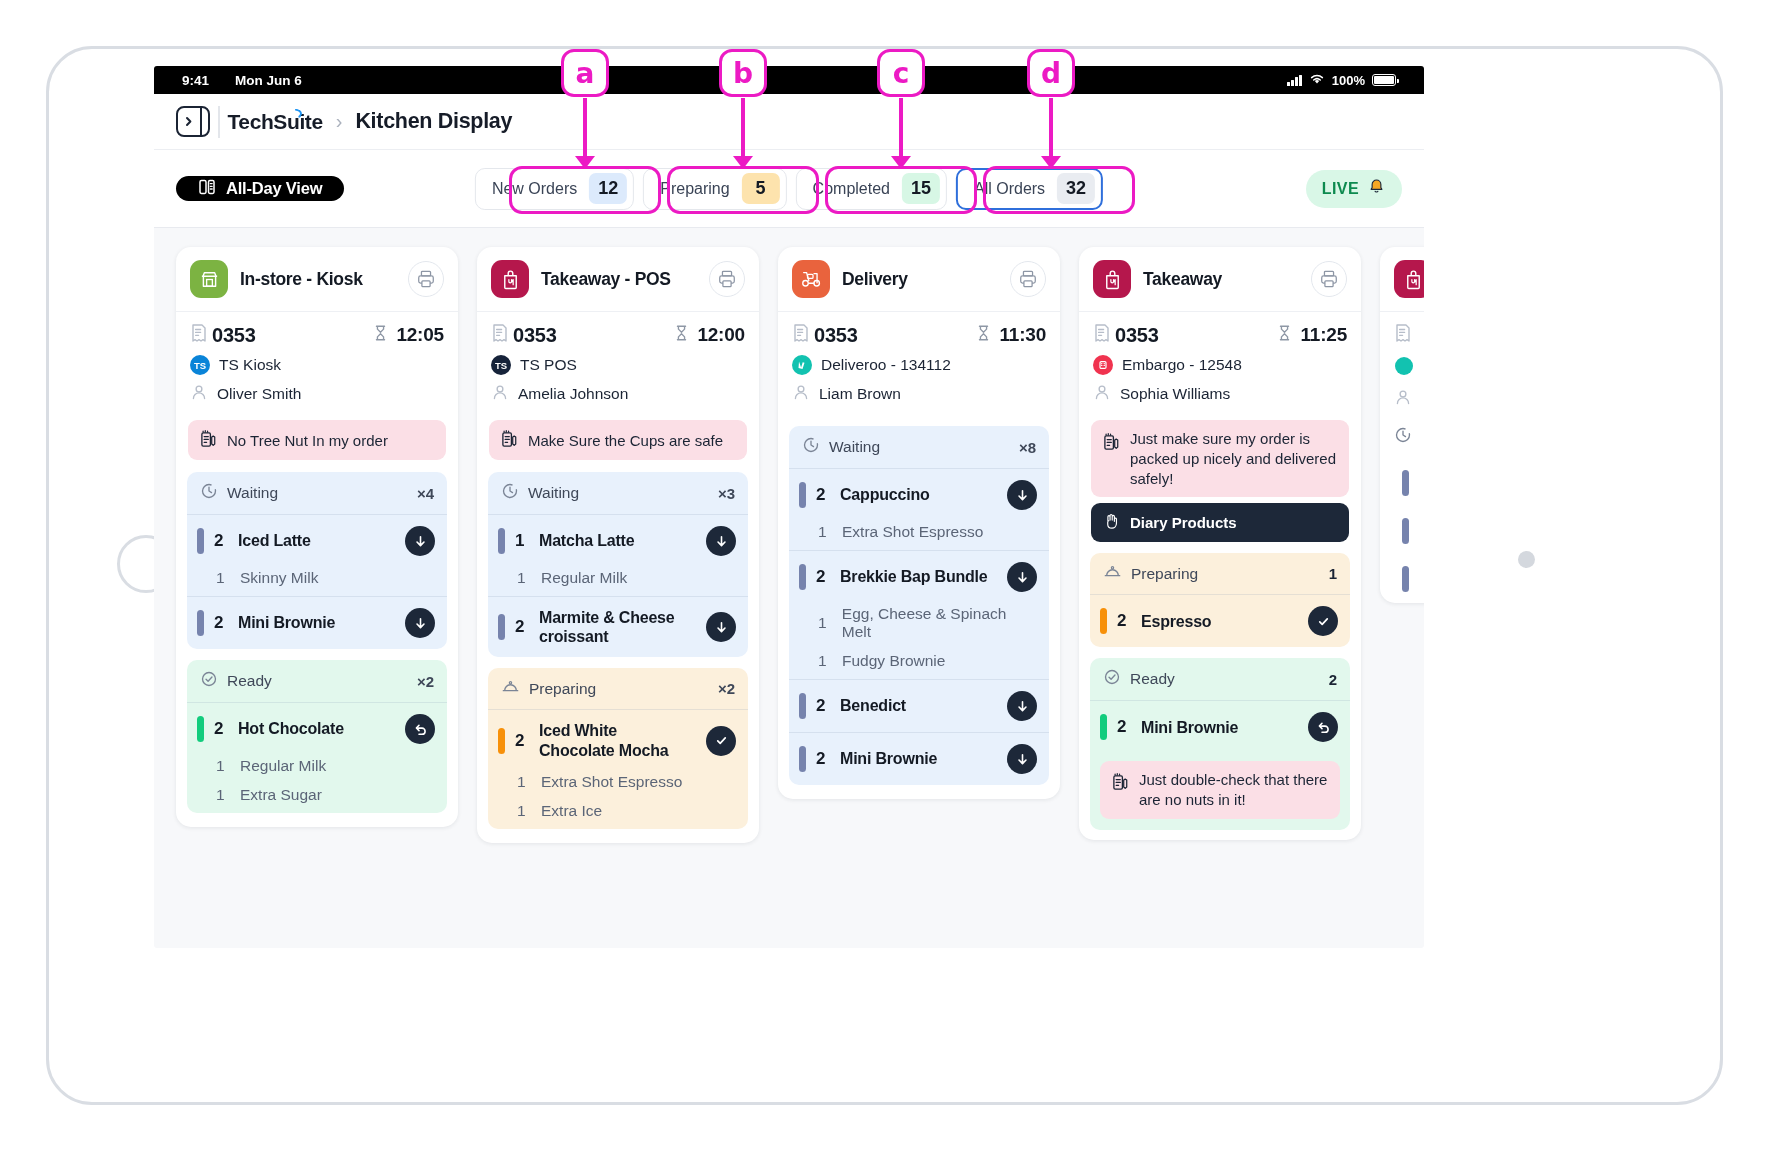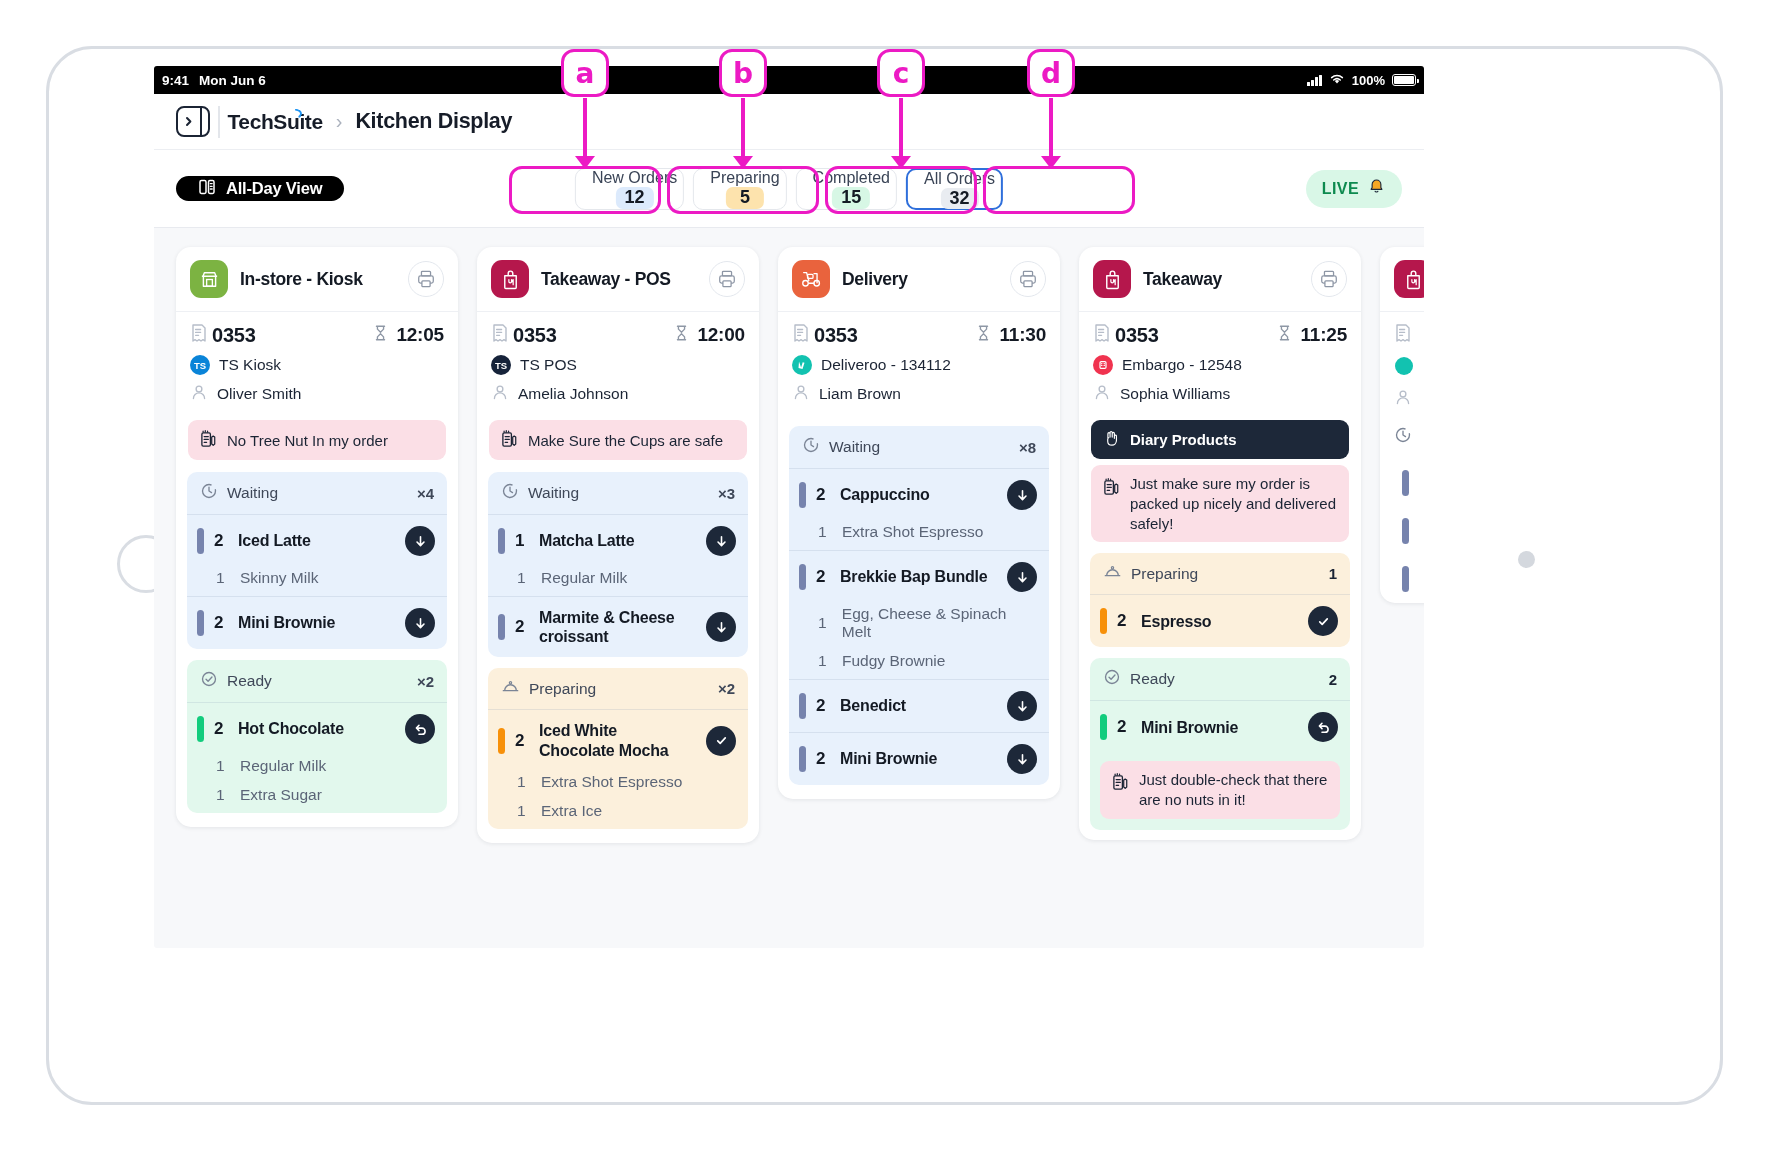--- a/index.html
+++ b/index.html
@@ -38,22 +38,22 @@
     width: 1270px; height: 882px;
     background: #f7f8fa;
     border-radius: 3px;
     overflow: hidden;
   }
 
   
   .statusbar {
     height: 28px; background: #000; color: #fff;
     display: flex; align-items: center;
-    padding: 0 8px;
-    font-size: 13.5px; font-weight: bold;
+    padding: 0 28px;
+    font-size: 13.5px; font-weight: bold; gap: 16px;
   }
   .statusbar .st-time { margin-right: 10px; }
   .statusbar .st-date { font-weight: bold; }
   .statusbar .st-right {
     margin-left: auto; display: flex; align-items: center; gap: 7px;
   }
   .sig-bars { display: flex; align-items: flex-end; gap: 1.5px; height: 11px; }
   .sig-bars i { width: 2.5px; background: #fff; display: block; border-radius: .5px; }
   .sig-bars i:nth-child(1){ height: 4px; }
   .sig-bars i:nth-child(2){ height: 6px; }
@@ -118,21 +118,21 @@
     letter-spacing: -.2px;
   }
   .filters {
     position: absolute; left: 50%; transform: translateX(-50%);
     display: flex; gap: 9px;
   }
   .filter {
     height: 42px; background: #fff;
     border: 1.5px solid #e4e7ec; border-radius: 10px;
     display: flex; align-items: center;
-    padding: 0 6px 0 16px;  flex-direction: column;
+    padding: 0 6px 0 16px; gap: 12px;
   }
   .filter.active { border: 2px solid #2f6fdb; justify-content: space-between; }
   .filter .f-label { font-size: 16px; color: #3a4456; }
   .filter .f-count {
     min-width: 38px; height: 31px; border-radius: 7px;
     display:flex; align-items:center; justify-content:center;
     font-size: 18px; font-weight: bold; color: #141a24; padding: 0 8px;
   }
   .live {
     margin-left: auto;
@@ -778,37 +778,37 @@
         <div class="meta-line">
           <span>
             <svg width="18" height="18" viewBox="0 0 20 20">
                 <circle cx="10" cy="6.6" r="3.2" stroke="#b6bdc9" stroke-width="1.5" fill="none"></circle>
                 <path d="M3.8 17.2a6.2 6.2 0 0 1 12.4 0" stroke="#b6bdc9" stroke-width="1.5" fill="none" stroke-linecap="round"></path>
               </svg>
           </span>
           <span>Sophia Williams</span>
         </div>
       </div>
-      <div class="note dark">
-        <span>
-          <svg width="17" height="18" viewBox="0 0 18 20">
-              <path d="M5 10V5.2a1.2 1.2 0 0 1 2.4 0V9M7.4 9V4a1.2 1.2 0 0 1 2.4 0v5M9.8 9V5a1.2 1.2 0 0 1 2.4 0v5.4M12.2 10.4V7.6a1.2 1.2 0 0 1 2.3 0v5c0 3-2.2 5.3-5 5.3s-4.7-1.9-4.7-4.4v-2c0-1.5 1.2-1.8 1.2-1.8" stroke="#fff" stroke-width="1.3" fill="none" stroke-linecap="round" stroke-linejoin="round"></path>
-            </svg>
-        </span>
-        <span>Diary Products</span>
-      </div>
       <div class="note pink-soft">
         <span style="margin-top:3px">
           <svg width="17" height="19" viewBox="0 0 18 20">
               <rect x="2" y="4" width="9" height="14" rx="1.4" stroke="#1b2434" stroke-width="1.4" fill="none"></rect>
               <path d="M3.3 2.2v1M5.6 1.7v1.5M8 2.2v1M4.4 8h4.4M4.4 11h4.4M4.4 14h2.6" stroke="#1b2434" stroke-width="1.3" stroke-linecap="round"></path>
               <path d="M14 7.5l1.6 1v7.3l-1.6 1.4-1.6-1.4V8.5z" stroke="#1b2434" stroke-width="1.3" fill="none" stroke-linejoin="round"></path>
             </svg>
         </span>
         <span>Just make sure my order is packed up nicely and delivered safely!</span>
+      </div>
+      <div class="note dark">
+        <span>
+          <svg width="17" height="18" viewBox="0 0 18 20">
+              <path d="M5 10V5.2a1.2 1.2 0 0 1 2.4 0V9M7.4 9V4a1.2 1.2 0 0 1 2.4 0v5M9.8 9V5a1.2 1.2 0 0 1 2.4 0v5.4M12.2 10.4V7.6a1.2 1.2 0 0 1 2.3 0v5c0 3-2.2 5.3-5 5.3s-4.7-1.9-4.7-4.4v-2c0-1.5 1.2-1.8 1.2-1.8" stroke="#fff" stroke-width="1.3" fill="none" stroke-linecap="round" stroke-linejoin="round"></path>
+            </svg>
+        </span>
+        <span>Diary Products</span>
       </div>
 
       <div class="section preparing">
         <div class="sec-head">
           <span>
             <svg width="19" height="17" viewBox="0 0 20 18">
                 <path d="M2.4 13.4h15.2" stroke="#7b8596" stroke-width="1.5" stroke-linecap="round"></path>
                 <path d="M3.8 13.4a6.2 6.2 0 0 1 12.4 0" stroke="#7b8596" stroke-width="1.5" fill="none"></path>
                 <circle cx="10" cy="5" r="1.2" stroke="#7b8596" stroke-width="1.3" fill="none"></circle>
               </svg>

